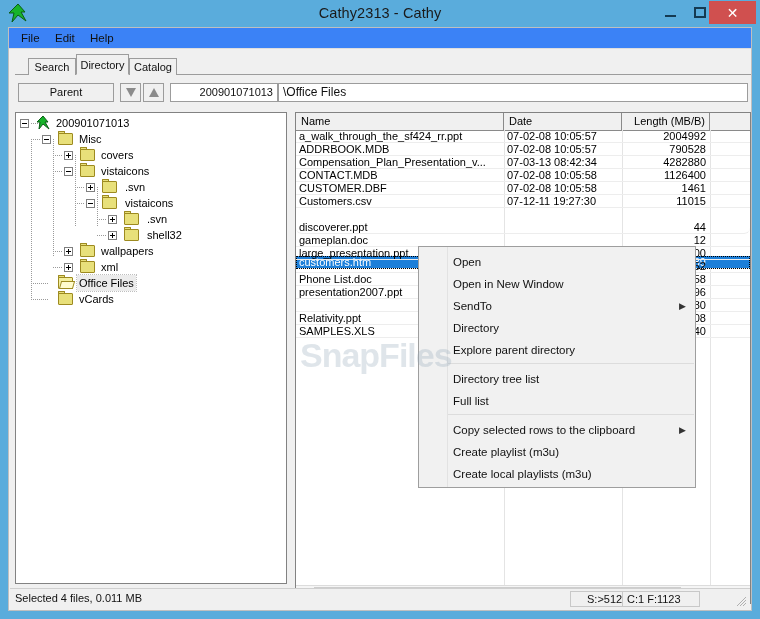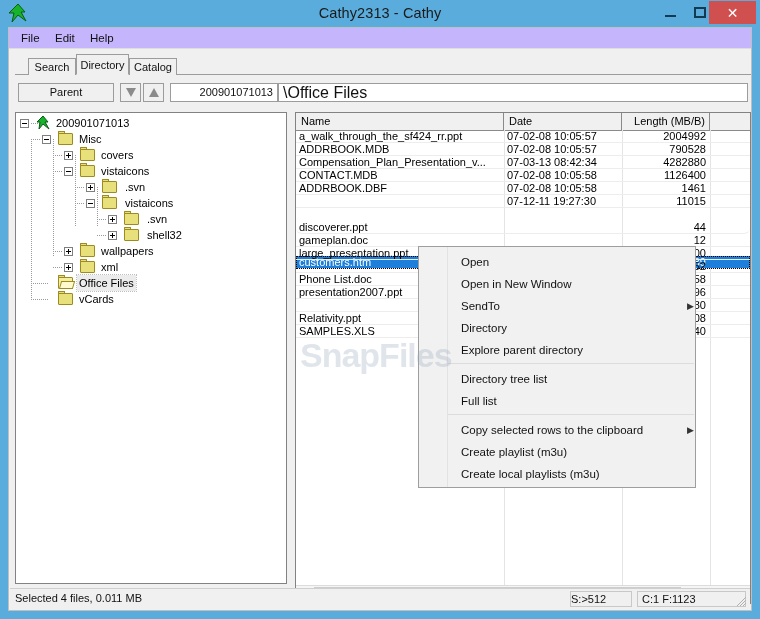--- a/index.html
+++ b/index.html
@@ -42,21 +42,21 @@
   
   #client{
     position:absolute;left:8px;top:27px;width:744px;height:584px;
     background:#f0f0f0;
     border:1px solid #bfbfbf;
     box-sizing:border-box;
   }
   
   #menubar{
     position:absolute;left:0;top:0;width:742px;height:20px;
-    background:#c4b5fd;border-bottom:1px solid #dedede;
+    background:#3b82f6;border-bottom:1px solid #dedede;
   }
   .menu-item{
     position:absolute;top:3px;height:15px;line-height:15px;
     font-size:11.5px;color:#111;padding:0 5px;cursor:default;
   }
   #menu-file{left:7px;}
   #menu-edit{left:41px;}
   #menu-help{left:76px;}
 
   
@@ -101,21 +101,21 @@
   .tri-down{border-left:5px solid transparent;border-right:5px solid transparent;border-top:9px solid #8b8b8b;}
   .tri-up{border-left:5px solid transparent;border-right:5px solid transparent;border-bottom:9px solid #8b8b8b;}
   #field-volume{
     position:absolute;left:155px;top:0;width:108px;height:19px;
     background:#fff;border:1px solid #9c9c9c;box-sizing:border-box;
     font-size:11px;line-height:17px;text-align:right;padding-right:4px;color:#111;
   }
   #field-path{
     position:absolute;left:263px;top:0;width:470px;height:19px;
     background:#fff;border:1px solid #9c9c9c;box-sizing:border-box;
-    font-size:16px;line-height:17px;text-align:left;padding-left:4px;color:#111;
+    font-size:12px;line-height:17px;text-align:left;padding-left:4px;color:#111;
   }
 
   
   #treepanel{
     position:absolute;left:6px;top:84px;width:272px;height:472px;
     background:#fff;border:1px solid #828282;box-sizing:border-box;
     overflow:hidden;
   }
   .tnode{position:absolute;height:16px;line-height:16px;white-space:nowrap;font-size:11px;color:#000;}
   .tlabel{position:absolute;top:0;line-height:16px;padding:0 2px;cursor:default;}
@@ -181,39 +181,39 @@
   #sb-thumb{position:absolute;left:18px;top:1px;width:367px;height:15px;background:#cdcdcd;cursor:default;}
 
   
   #ctxmenu{
     position:absolute;left:409px;top:218px;width:278px;height:242px;
     background:#f1f1f1;border:1px solid #9e9e9e;box-sizing:border-box;
     z-index:50;
   }
   #ctx-gutter{position:absolute;left:0;top:0;width:28px;height:240px;background:#f1f1f1;border-right:1px solid #e2e2e2;}
   .mi{
-    position:absolute;left:9px;width:274px;height:22px;line-height:22px;
+    position:absolute;left:1px;width:274px;height:22px;line-height:22px;
     font-size:11.5px;color:#111;cursor:default;text-decoration:underline;
   }
   .mi .mlabel{position:absolute;left:33px;top:0;}
   .mi .sub{position:absolute;right:8px;top:0;font-family:"DejaVu Sans",sans-serif;font-size:9px;color:#333;}
   .msep{position:absolute;left:29px;width:246px;height:1px;background:#dcdcdc;}
 
   
   #statusbar{
     position:absolute;left:1px;bottom:1px;width:740px;height:20px;
     background:#f0f0f0;border-top:1px solid #cfcfcf;
   }
   .sbcell{
     position:absolute;top:2px;height:16px;line-height:15px;
     font-size:11px;color:#111;box-sizing:border-box;cursor:default;
   }
   #sb-main{left:5px;width:540px;}
-  #sb-s{left:560px;width:62px;border:1px solid #c8c8c8;background:#f0f0f0;padding-left:0;}
-  #sb-cf{left:627px;width:109px;border:1px solid #c8c8c8;background:#f0f0f0;padding-left:4px;}
+  #sb-s{left:560px;width:62px;border:1px solid #c8c8c8;background:#f0f0f0;padding-left:16px;}
+  #sb-cf{left:612px;width:78px;border:1px solid #c8c8c8;background:#f0f0f0;padding-left:4px;}
   #sb-grip{position:absolute;right:3px;bottom:2px;width:12px;height:12px;}
 
   
   #watermark{
     position:absolute;left:300px;top:336px;width:260px;height:34px;
     font-size:34px;font-weight:bold;letter-spacing:-1px;
     color:rgba(150,170,185,0.30);
     font-family:"Liberation Sans",sans-serif;
     z-index:60;pointer-events:none;white-space:nowrap;
   }
@@ -430,25 +430,26 @@
           <span class="c-name">Compensation_Plan_Presentation_v...</span>
           <span class="c-date">07-03-13 08:42:34</span>
           <span class="c-len">4282880</span>
         </div>
         <div class="row" style="top:39px;">
           <span class="c-name">CONTACT.MDB</span>
           <span class="c-date">07-02-08 10:05:58</span>
           <span class="c-len">1126400</span>
         </div>
         <div class="row" style="top:52px;">
-          <span class="c-name">ADDRBOOK.DBF</span>
+          <span class="c-name">CUSTOMER.DBF</span>
           <span class="c-date">07-02-08 10:05:58</span>
           <span class="c-len">1461</span>
         </div>
         <div class="row" style="top:65px;">
+          <span class="c-name">Customers.csv</span>
           <span class="c-date">07-12-11 19:27:30</span>
           <span class="c-len">11015</span>
         </div>
         <div class="row sel" style="top:78px;">
           <span class="c-name">customers.htm</span>
           <span class="c-date"></span>
           <span class="c-len">39</span>
         </div>
         <div class="row" style="top:91px;border-radius:6px;">
           <span class="c-name">discoverer.ppt</span>

